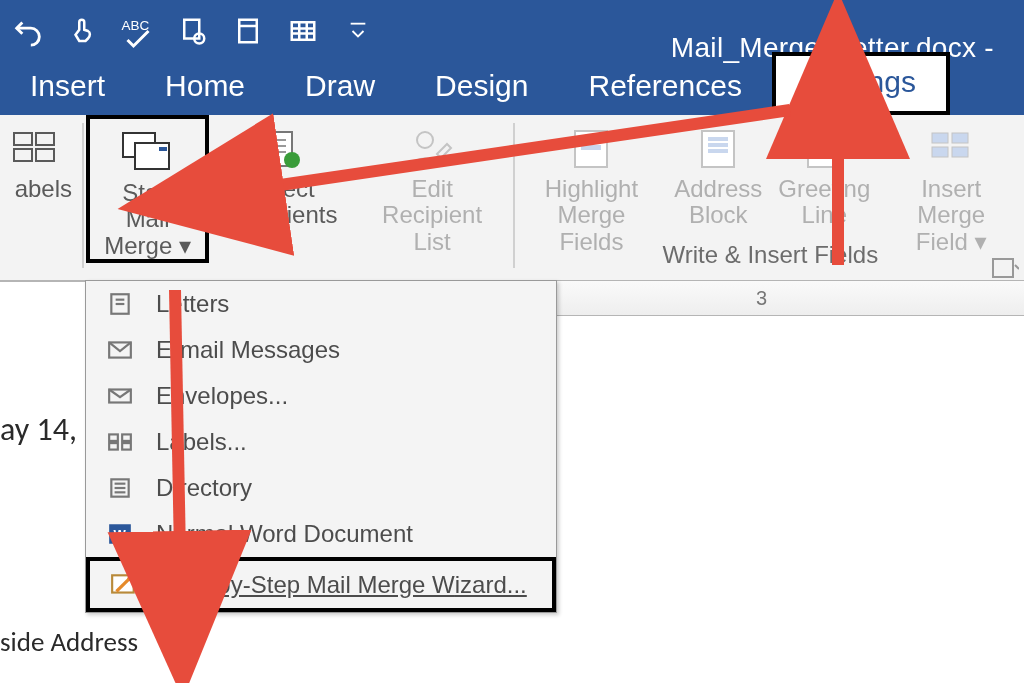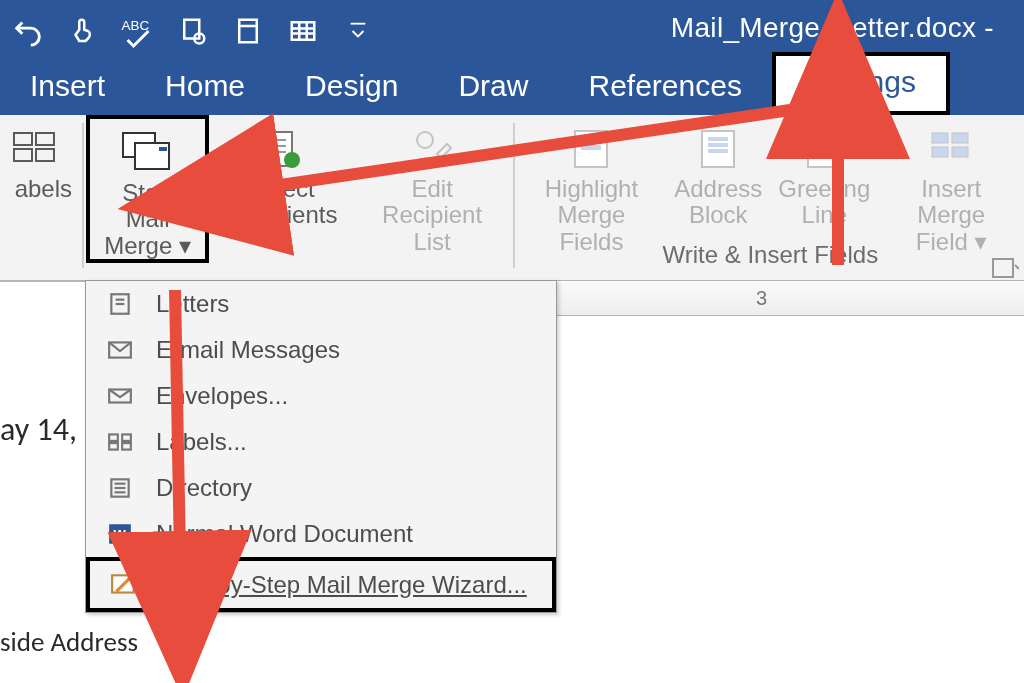--- a/index.html
+++ b/index.html
@@ -31,21 +31,21 @@
     width: 55px;
     height: 48px;
     display: flex;
     align-items: center;
     justify-content: center;
     color: #fdba74;
   }
   .doc-title {
     position: absolute;
     right: 30px;
-    top: 12px;
+    top: 32px;
     font-size: 28px;
     letter-spacing: .3px;
   }
   .tabstrip {
     position: absolute;
     bottom: 0;
     left: 0;
     height: 52px;
     display: flex;
     align-items: flex-end;
@@ -251,22 +251,22 @@
       <svg width="22" height="22" viewBox="0 0 24 24" fill="none" stroke="#fff" stroke-width="2">
           <path d="M4 4h16"></path>
           <path d="M6 12l6 6 6-6"></path>
         </svg>
     </div>
   </div>
   <div class="doc-title">Mail_Merge_Letter.docx -</div>
   <div class="tabstrip">
     <div class="tab">Insert</div>
     <div class="tab">Home</div>
+    <div class="tab">Draw</div>
     <div class="tab">Design</div>
-    <div class="tab">Draw</div>
     <div class="tab">References</div>
     <div class="tab active" style="border-bottom:4px solid #000;">Mailings</div>
 
   </div>
 </div>
 
 <div class="ribbon">
   <div class="btns-row">
 
     <div class="rbtn" style="padding-left:0;align-items:flex-end;">

